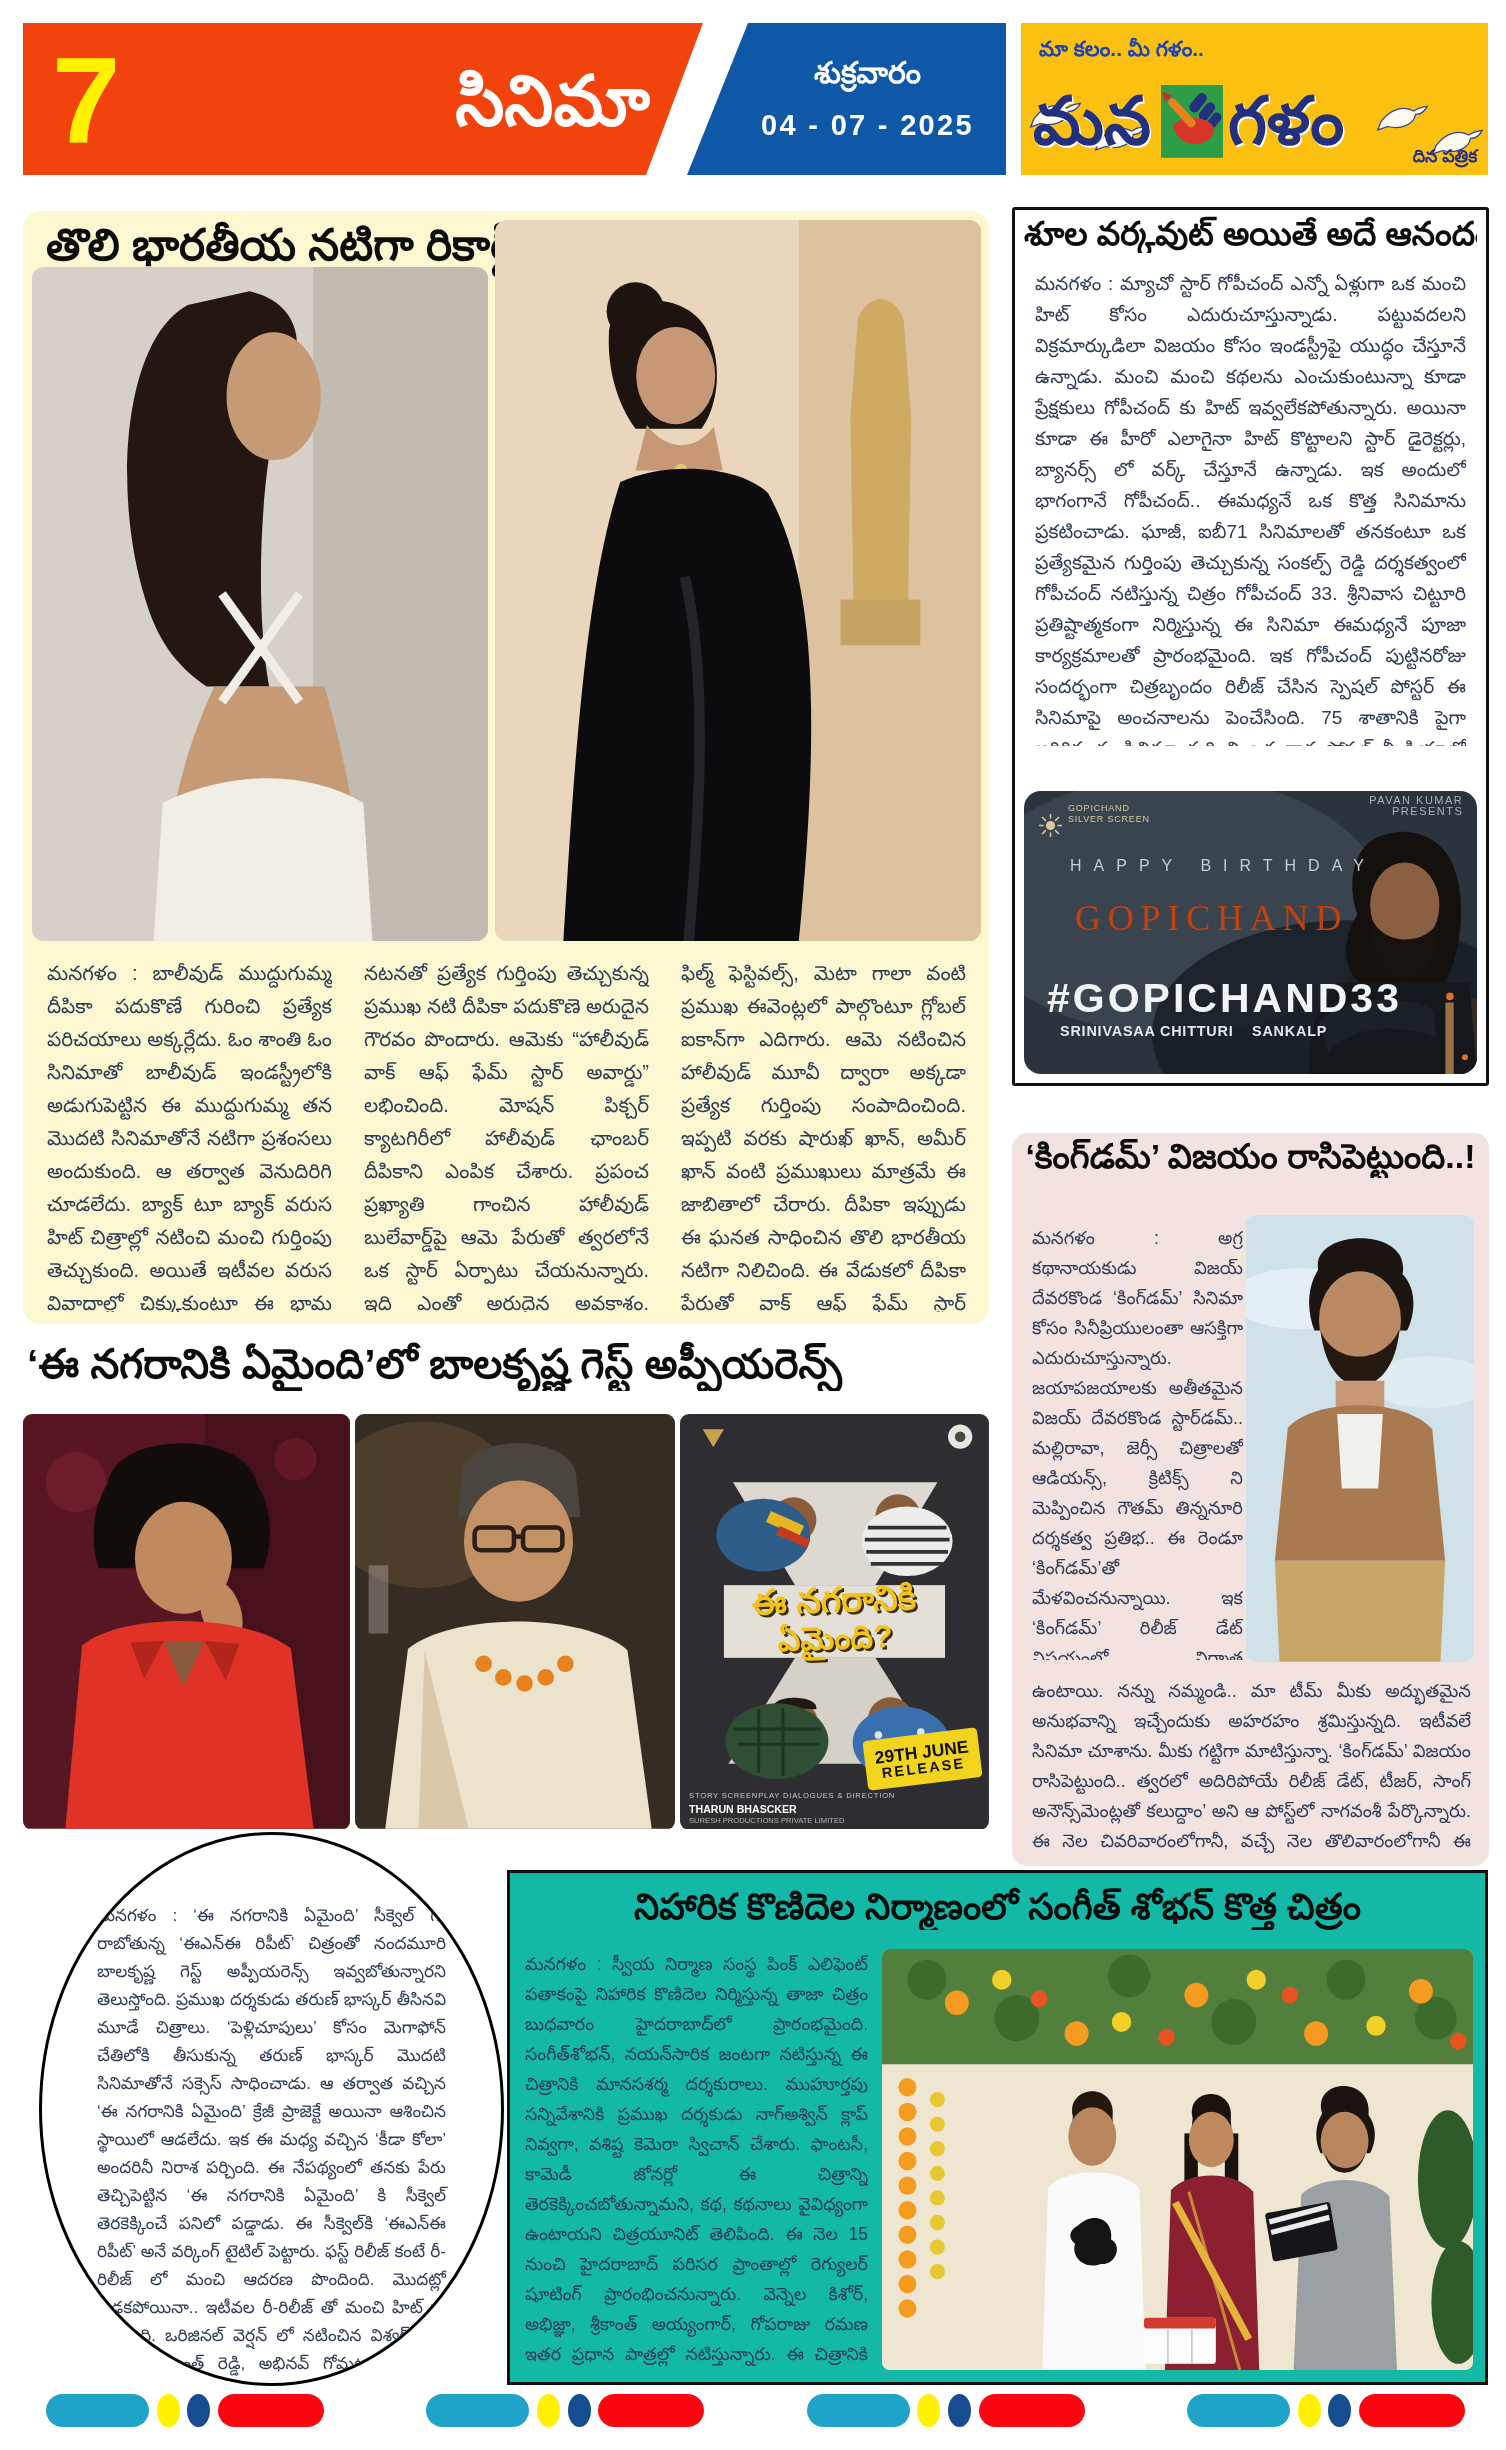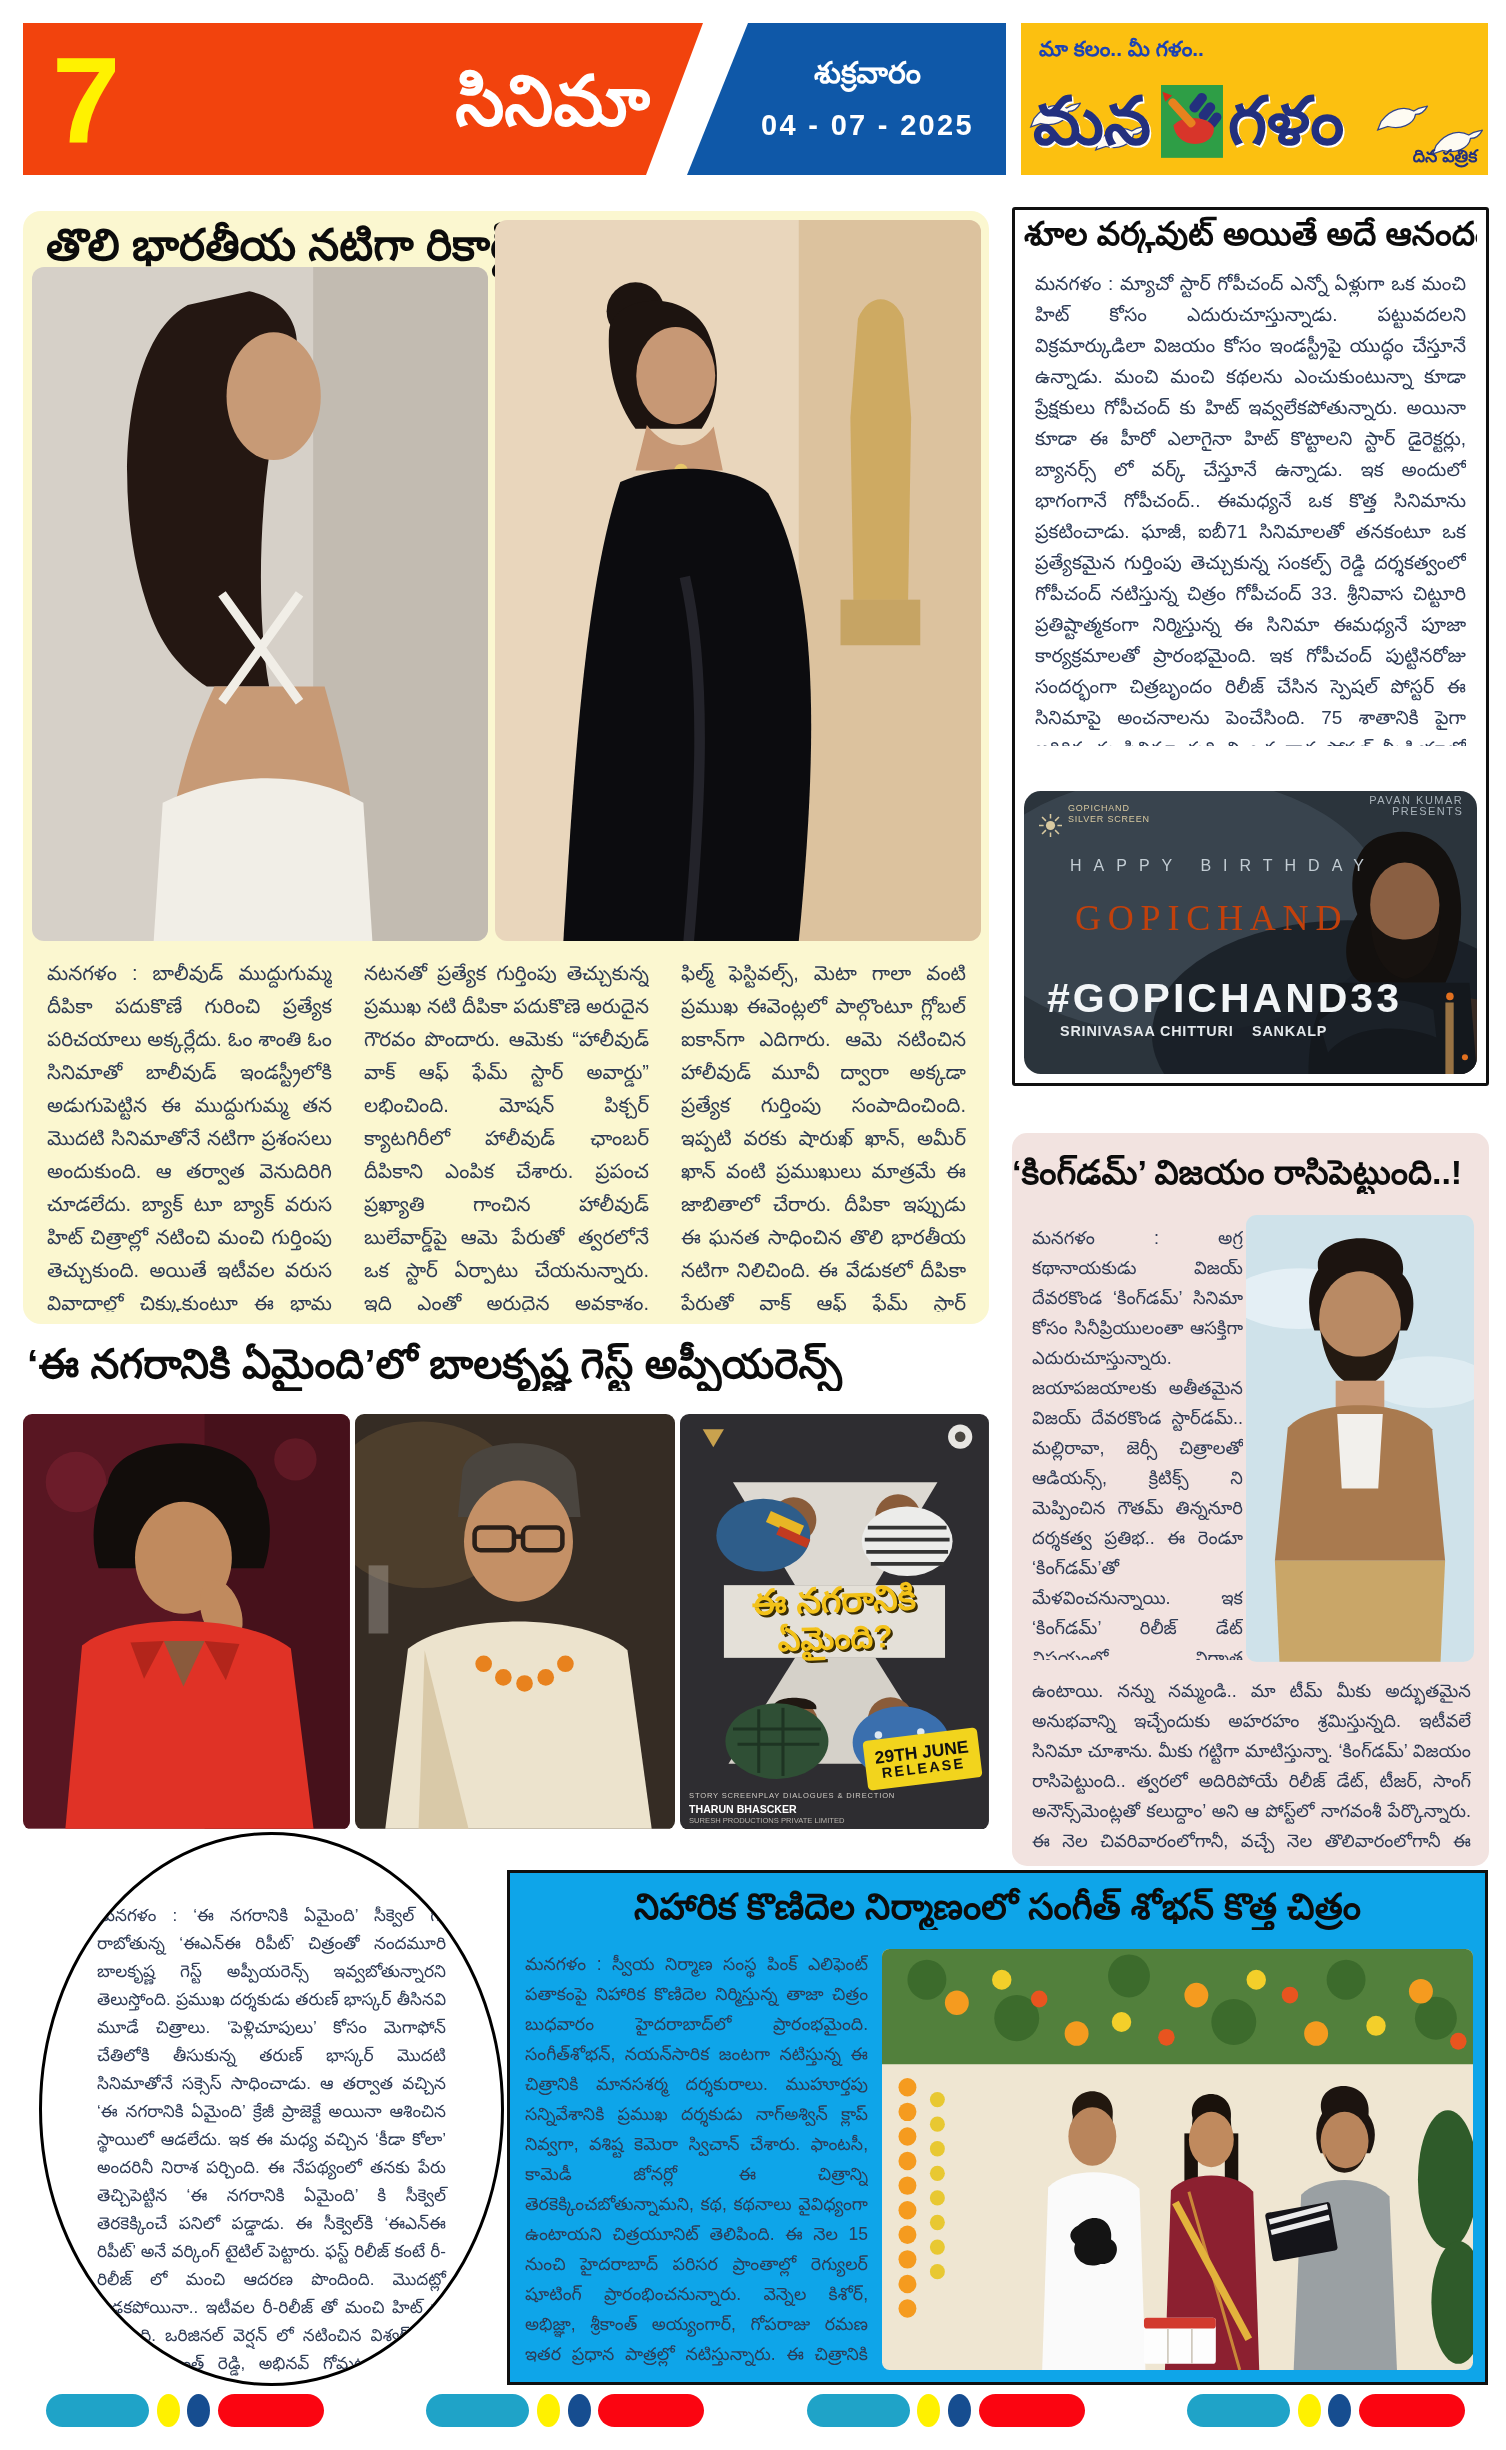--- a/index.html
+++ b/index.html
@@ -55,21 +55,21 @@
   .pg-greet{left:46px;top:66px;font-size:16px;letter-spacing:12px;color:#C3CDD4}
   .pg-name{left:51px;top:106px;font-size:36px;letter-spacing:6.8px;color:#c2410c;font-family:"Liberation Serif",serif}
   .pg-hash{left:23px;top:184px;font-size:41px;font-weight:bold;letter-spacing:3px;color:#F2F5F7}
   .pg-credit{top:232px;font-size:14.4px;font-weight:bold;color:#E5E9EC;letter-spacing:0.8px}
   .pg-c1{left:36px}.pg-c2{left:228px}
   .pg-sun{position:absolute;left:0;top:10.6px}
 
   
   .art-kingdom{position:absolute;left:1012px;top:1133px;width:477px;height:733px;
                background:#F2E3E0;border-radius:15px}
-  .a3-headline{padding-top:18px;font-size:34px;line-height:43px;white-space:nowrap;overflow:hidden}
+  .a3-headline{padding-top:2px;text-align:center;font-size:34px;line-height:43px;white-space:nowrap;overflow:hidden}
   .a3-col{position:absolute;left:20px;top:90px;width:211px;height:437px;font-size:18px;line-height:30px;overflow:hidden}
   .a3-photo{position:absolute;right:15px;top:82px;width:228px;height:447px;border-radius:10.6px;overflow:hidden}
   .a3-body{position:absolute;left:20px;top:543px;width:439px;height:178px;font-size:18px;line-height:30px;overflow:hidden}
 
   
   .a4-headline{position:absolute;left:27px;top:1338px;width:961px;font-size:41px;line-height:53px;white-space:nowrap;overflow:hidden}
   .a4-photos{position:absolute;left:23px;top:1414px;width:966px;height:416px;display:flex;gap:4.6px}
   .a4-ph{position:relative;overflow:hidden;border-radius:9px;height:416px}
   .ene-title{position:absolute;left:0;right:0;top:166px;text-align:center;transform:rotate(-2deg);
              font-weight:bold;color:#F3C219;text-shadow:2.3px 2.3px 0 #3A2D05;line-height:39px}
@@ -83,21 +83,21 @@
   .ene-cr2{bottom:15px;font-size:10.6px;font-weight:bold;color:#fff}
   .ene-cr3{bottom:4.6px;font-size:7.6px;color:#B9B5AE}
 
   
   .art-oval{position:absolute;left:39px;top:1832px;width:465px;height:554px;background:#fff;
             border:3.8px solid #000;border-radius:50%;overflow:hidden}
   .oval-body{width:100%;height:100%;padding:67px 55px;font-size:17px;line-height:28px;overflow:hidden}
 
   
   .art-niharika{position:absolute;left:507px;top:1870px;width:981px;height:515px;
-                background:#0ea5e9;border:3px solid #101010}
+                background:#14b8a6;border:3px solid #101010}
   .a6-headline{margin-top:10.6px;text-align:center;font-size:36px;line-height:46px;white-space:nowrap;overflow:hidden}
   .a6-row{position:absolute;left:15px;top:76px;right:12px;bottom:12px;display:flex;gap:13.7px}
   .a6-body{width:343px;font-size:17.5px;line-height:30px;overflow:hidden}
   .a6-photo{flex:1;border-radius:7.6px;overflow:hidden;position:relative}
 
   
   .footer{position:absolute;left:46px;top:2394px;width:1419px;display:flex;justify-content:space-between}
   .pill-group{display:flex;align-items:center;gap:7.6px}
   .pill-teal{width:103px;height:33px;border-radius:16.7px;background:#1FA3C8}
   .dot-yellow{width:23px;height:33px;border-radius:50%;background:#FFF100}

